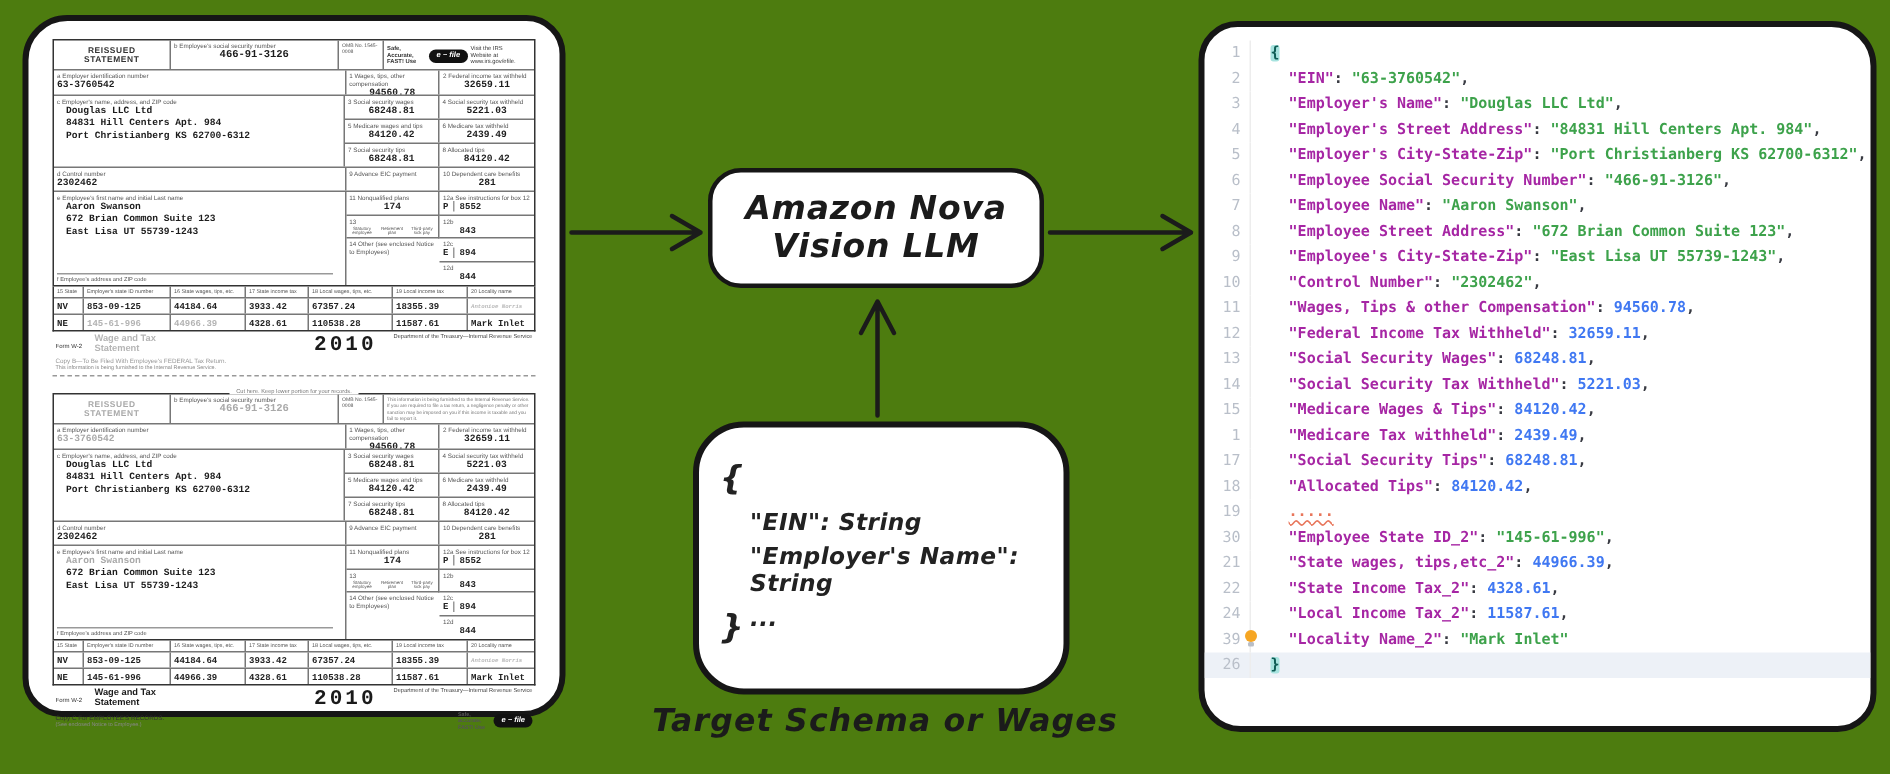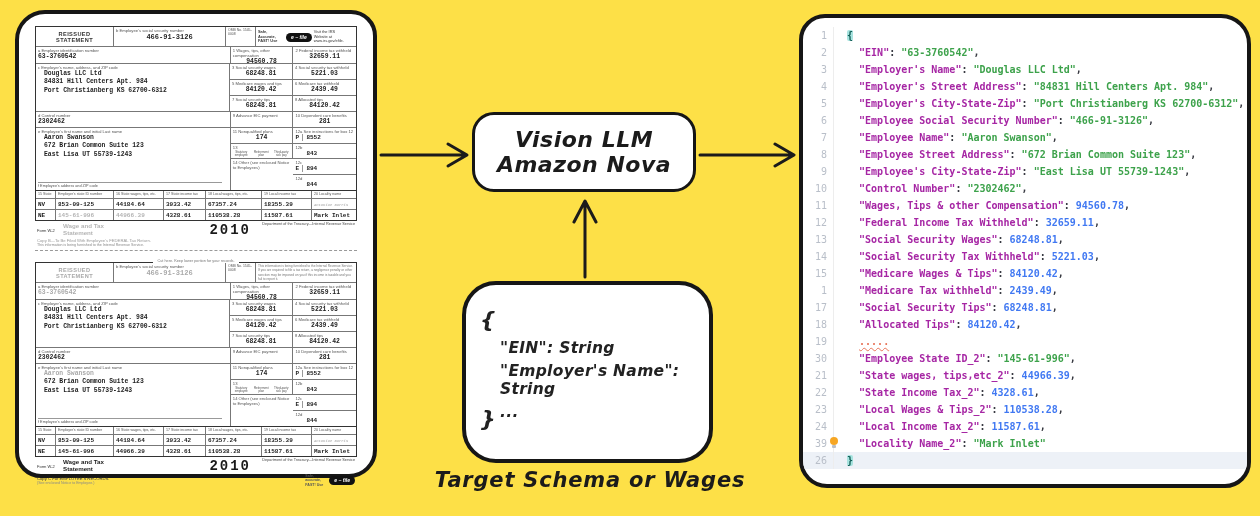--- a/index.html
+++ b/index.html
@@ -1,16 +1,16 @@
 <!DOCTYPE html>
 <html><head>
 <meta charset="utf-8">
 <style>
   html,body{margin:0;padding:0;background:#ffffff;}
-  .canvas{position:relative;width:1260px;height:516px;font-family:"DejaVu Sans",sans-serif;background:#fde047;overflow:hidden;}
+  .canvas{position:relative;width:1260px;height:516px;font-family:"DejaVu Sans",sans-serif;background:#4d7c0f;overflow:hidden;}
 
   
   .panel{position:absolute;background:#fff;border:4px solid #161616;box-sizing:border-box;}
   .left-panel{left:15px;top:10px;width:362px;height:468px;border-radius:30px 26px 28px 26px;padding:12px 0 0 0;}
   .right-panel{left:799px;top:14px;width:452px;height:474px;border-radius:26px 30px 26px 28px;padding-top:9px;overflow:hidden;}
 
   .vision-box{position:absolute;left:472px;top:112px;width:224px;height:80px;border:3.5px solid #161616;border-radius:22px;
     box-sizing:border-box;display:flex;flex-direction:column;align-items:center;justify-content:center;
     font-size:22px;font-style:italic;font-weight:600;color:#1b1b1b;letter-spacing:0.5px;background:#fff;}
   .schema-box{position:absolute;left:462px;top:281px;width:251px;height:182px;border:4px solid #161616;border-radius:34px;
@@ -554,22 +554,22 @@
           <span class="lab">Safe, accurate, FAST! Use</span>
           <span class="efile-pill">e ~ file</span>
         </span>
       </div>
     </div>
   </div>
 </div>
   </div>
 
   <div class="vision-box">
+    <div>Amazon Nova</div>
     <div>Vision LLM</div>
-    <div>Amazon Nova</div>
   </div>
 
   <div class="schema-box">
     <span class="schema-open">{</span>
     <div class="schema-lines">
       <span>"EIN": String</span>
       <span>"Employer's Name": String</span>
       <span>...</span>
     </div>
     <span class="schema-close">}</span>
@@ -594,20 +594,19 @@
         <div class="ed-row"><span class="gut">13</span><span class="code"><span class="t-p">  </span><span class="t-k">"Social Security Wages"</span><span class="t-p">: </span><span class="t-n">68248.81</span><span class="t-p">,</span></span></div>
         <div class="ed-row"><span class="gut">14</span><span class="code"><span class="t-p">  </span><span class="t-k">"Social Security Tax Withheld"</span><span class="t-p">: </span><span class="t-n">5221.03</span><span class="t-p">,</span></span></div>
         <div class="ed-row"><span class="gut">15</span><span class="code"><span class="t-p">  </span><span class="t-k">"Medicare Wages &amp; Tips"</span><span class="t-p">: </span><span class="t-n">84120.42</span><span class="t-p">,</span></span></div>
         <div class="ed-row"><span class="gut">1</span><span class="code"><span class="t-p">  </span><span class="t-k">"Medicare Tax withheld"</span><span class="t-p">: </span><span class="t-n">2439.49</span><span class="t-p">,</span></span></div>
         <div class="ed-row"><span class="gut">17</span><span class="code"><span class="t-p">  </span><span class="t-k">"Social Security Tips"</span><span class="t-p">: </span><span class="t-n">68248.81</span><span class="t-p">,</span></span></div>
         <div class="ed-row"><span class="gut">18</span><span class="code"><span class="t-p">  </span><span class="t-k">"Allocated Tips"</span><span class="t-p">: </span><span class="t-n">84120.42</span><span class="t-p">,</span></span></div>
         <div class="ed-row"><span class="gut">19</span><span class="code"><span class="t-p">  </span><span class="t-d">.....</span></span></div>
         <div class="ed-row"><span class="gut">30</span><span class="code"><span class="t-p">  </span><span class="t-k">"Employee State ID_2"</span><span class="t-p">: </span><span class="t-s">"145-61-996"</span><span class="t-p">,</span></span></div>
         <div class="ed-row"><span class="gut">21</span><span class="code"><span class="t-p">  </span><span class="t-k">"State wages, tips,etc_2"</span><span class="t-p">: </span><span class="t-n">44966.39</span><span class="t-p">,</span></span></div>
         <div class="ed-row"><span class="gut">22</span><span class="code"><span class="t-p">  </span><span class="t-k">"State Income Tax_2"</span><span class="t-p">: </span><span class="t-n">4328.61</span><span class="t-p">,</span></span></div>
-        <div class="ed-row"><span class="gut">23</span><span class="code"><span class="t-p">  </span><span class="t-k">"Local Wages &amp; Tips_2"</span><span class="t-p">: </span><span class="t-n">110538.28</span><span class="t-p">,</span></span></div>
         <div class="ed-row"><span class="gut">24</span><span class="code"><span class="t-p">  </span><span class="t-k">"Local Income Tax_2"</span><span class="t-p">: </span><span class="t-n">11587.61</span><span class="t-p">,</span></span></div>
         <div class="ed-row"><span class="gut">39</span><span class="code"><span class="t-p">  </span><span class="t-k">"Locality Name_2"</span><span class="t-p">: </span><span class="t-s">"Mark Inlet"</span></span><span class="bulb"></span></div>
         <div class="ed-row cur"><span class="gut">26</span><span class="code"><span class="t-hl">}</span></span></div>
       </div>
   </div>
 
 </div>
 
 </body></html>

